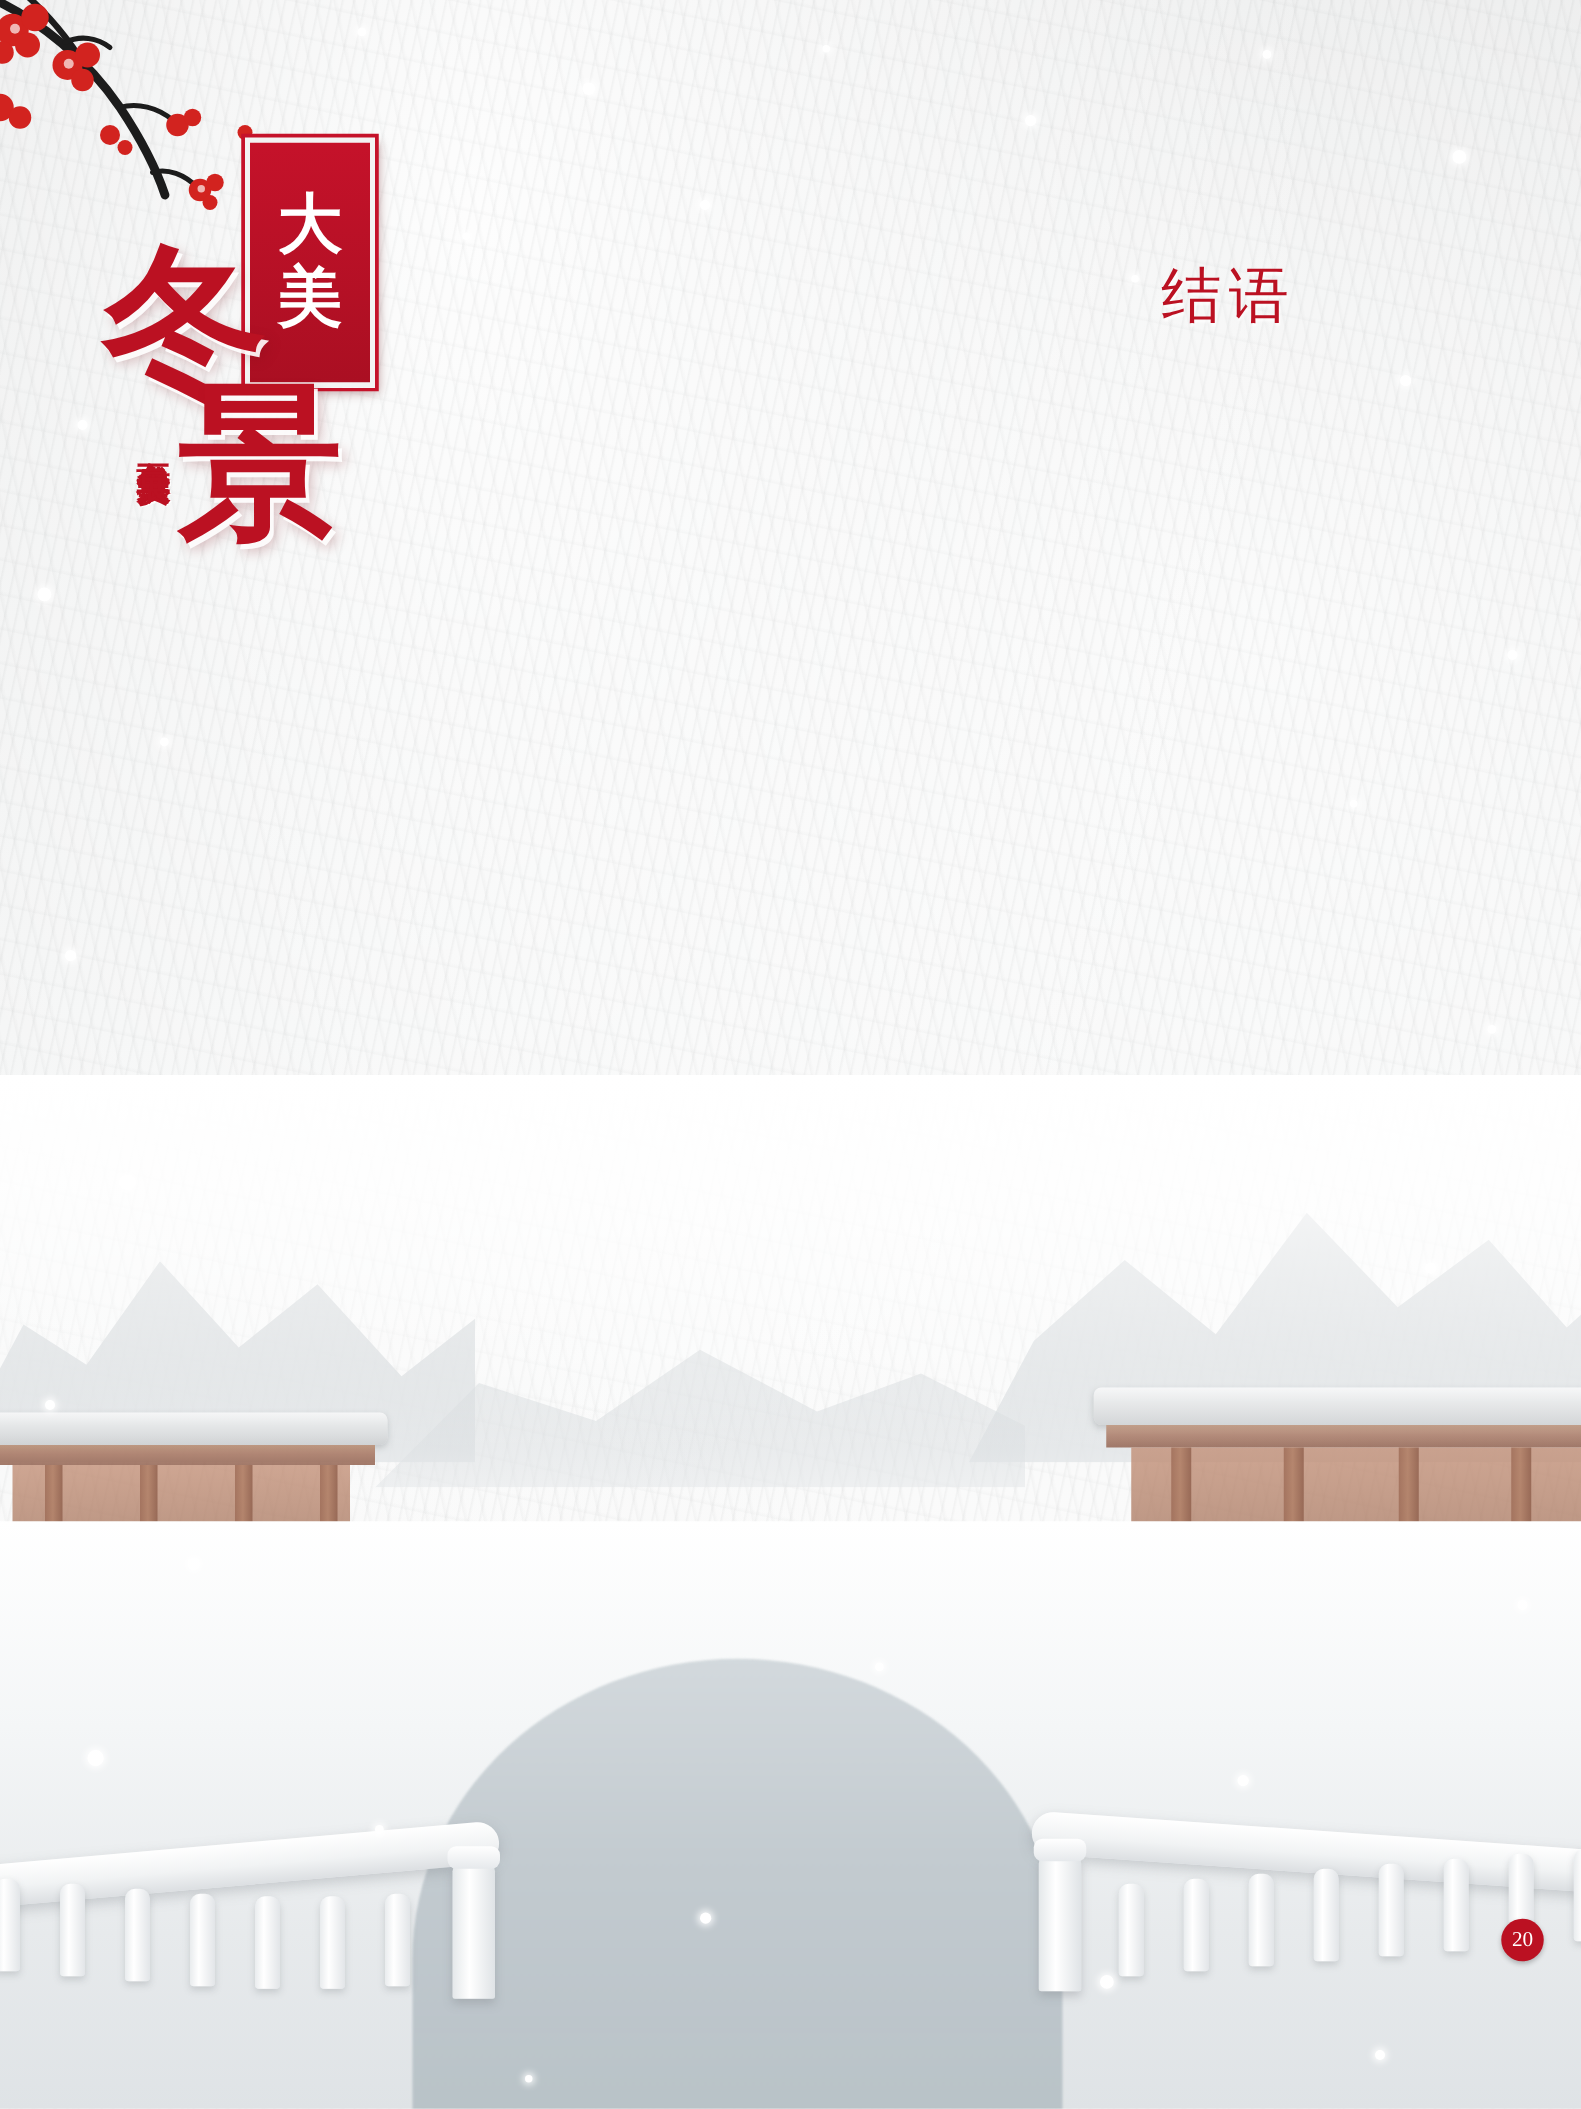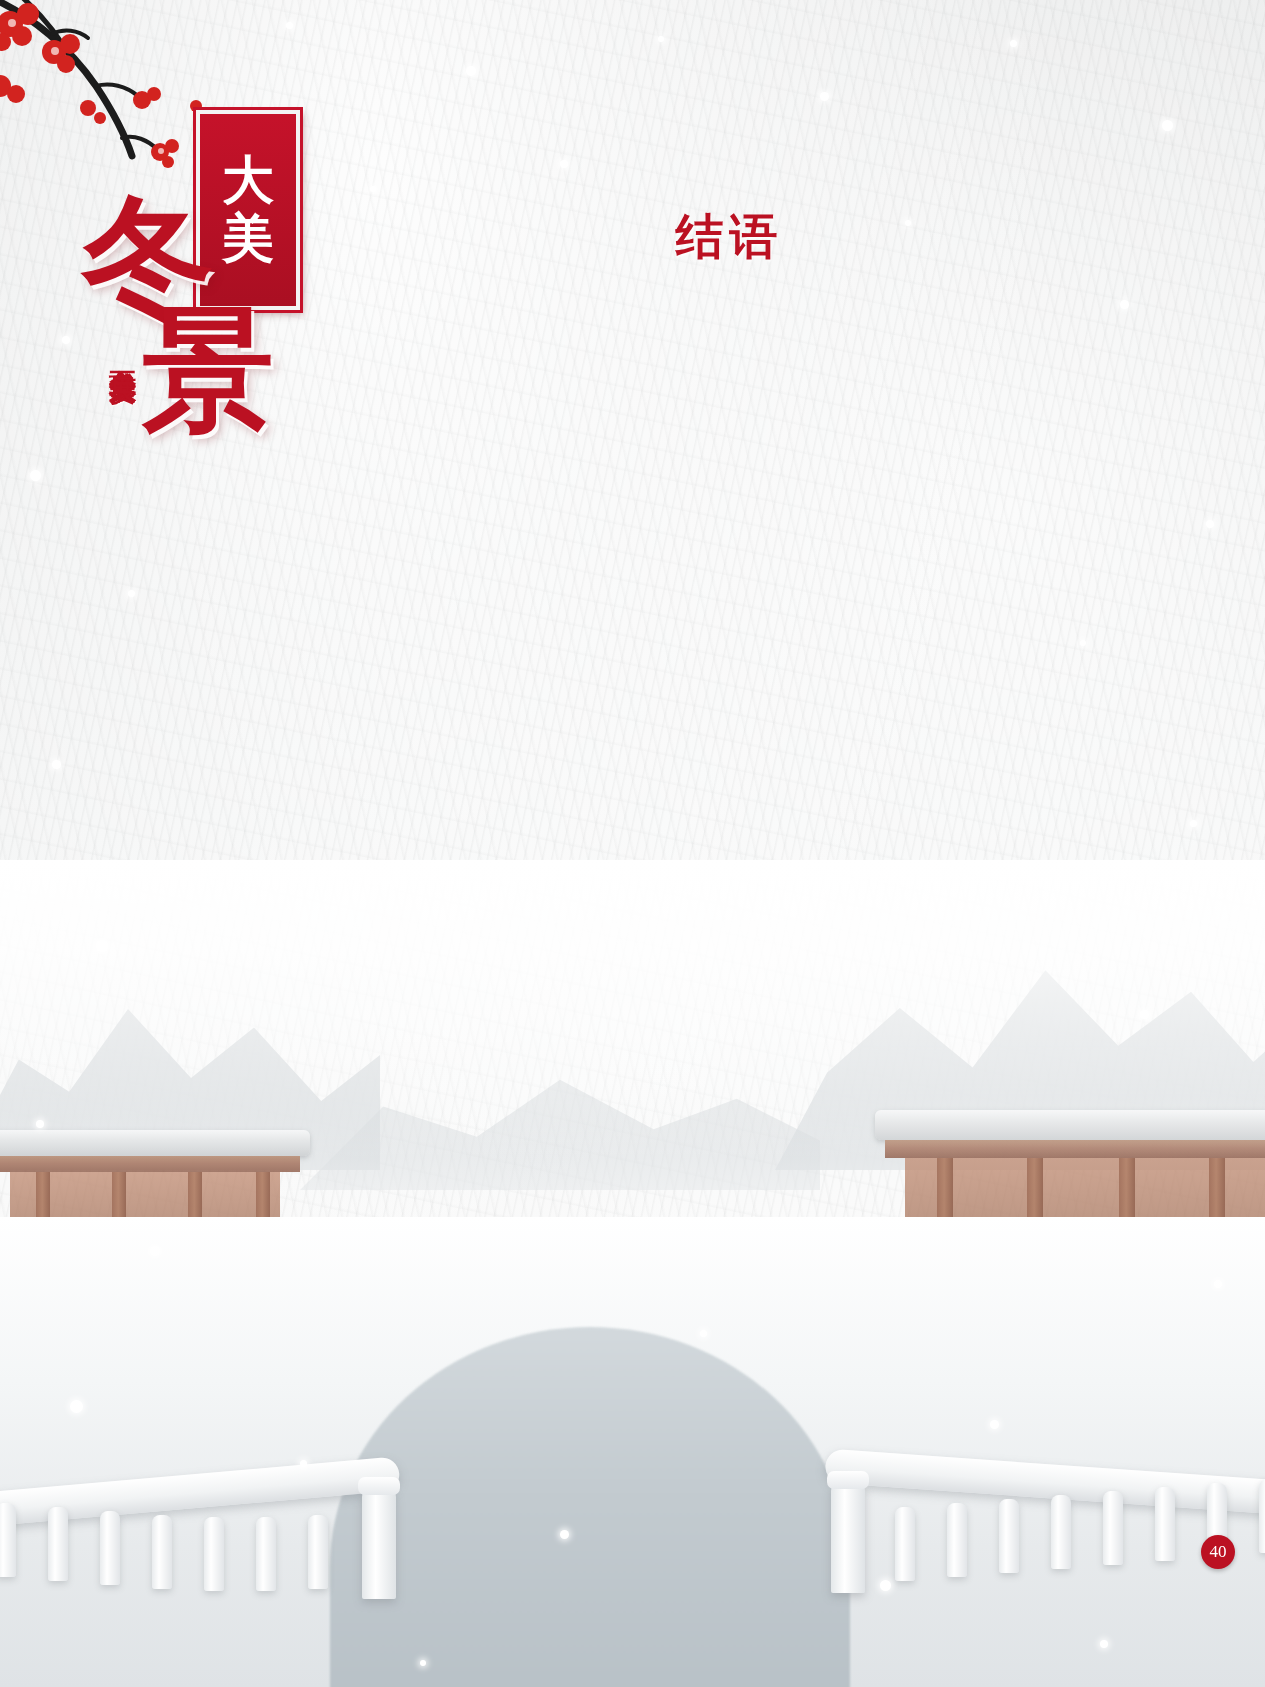--- a/index.html
+++ b/index.html
@@ -207,23 +207,23 @@
 
   
   .article {
     position: absolute;
     left: 192px; top: 205px;
     width: 845px;
   }
   .article-title {
     color: #bb1122;
     font-size: 48px;
-    font-weight: 700;
+    font-weight: 400;
     letter-spacing: 6px;
-    text-align: center;
+    text-align: right;
     margin: 0 0 58px 230px;
     text-shadow: 1px 2px 2px rgba(255,255,255,.8);
   }
   .para {
     color: #1d1d1d;
     font-size: 38px;
     line-height: 1.62;
     text-align: justify;
     text-indent: 76px;
     margin: 0 0 26px 0;
@@ -390,14 +390,14 @@
       <span class="ch">冬</span>
       <span class="ch second">景</span>
     </div>
     <div class="subtitle">冬至全球美景大赏展</div>
   </div>
 
   <div class="article">
     <h1 class="article-title">结语</h1>
   </div>
 
-  <div class="page-num">40</div>
+  <div class="page-num">20</div>
 </div>
 
 </body></html>

